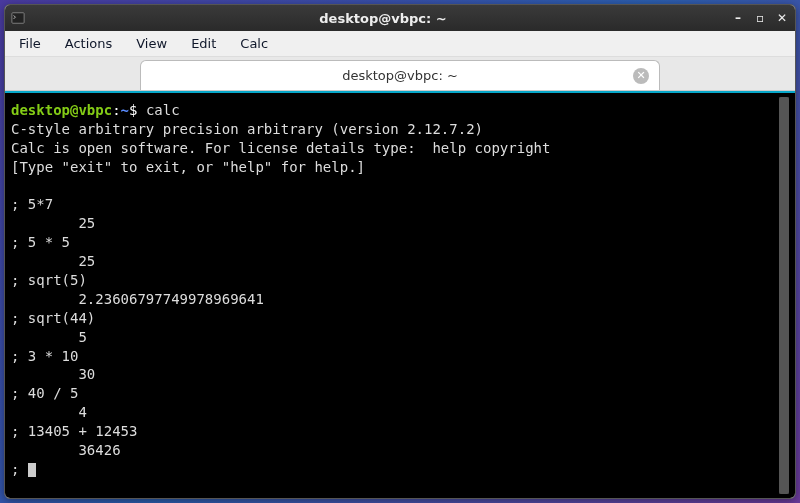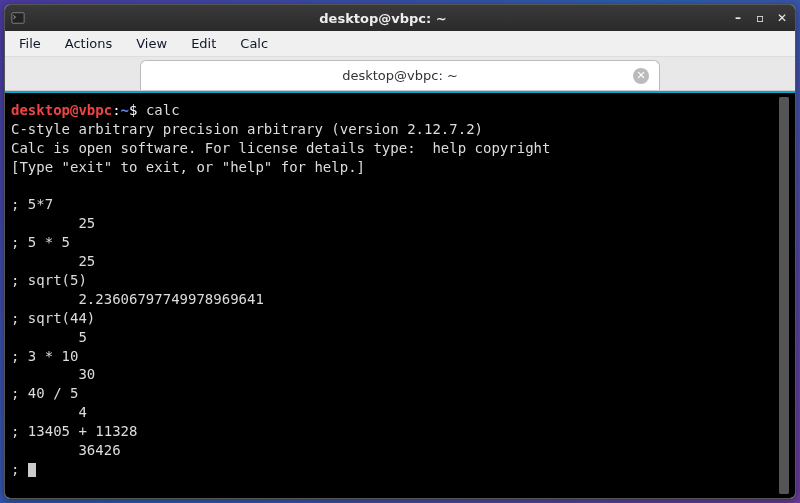--- a/index.html
+++ b/index.html
@@ -97,21 +97,21 @@
       width: 10px;
       background: #222;
       margin-left: 4px;
       display:flex; flex-direction:column;
     }
     .scrollbar-thumb {
       width: 10px; flex:1;
       background: #555;
       border-radius: 2px;
     }
-    .p-green { color: #ef4444; font-weight: bold; }
+    .p-green { color: #84cc16; font-weight: bold; }
     .p-blue { color: #5a8cff; font-weight: bold; }
     .p-white { color: #fff; }
     .cursor {
       display:inline-block; width:8px; height:14px;
       background:#ccc; vertical-align:text-bottom;
     }
     .term-icon { width:14px; height:14px; fill:#ccc; }
   </style>
 </head>
 <body>
@@ -159,21 +159,21 @@
 <span>; 5 * 5</span>
 <span>        25</span>
 <span>; sqrt(5)</span>
 <span>        2.23606797749978969641</span>
 <span>; sqrt(44)</span>
 <span>        5</span>
 <span>; 3 * 10</span>
 <span>        30</span>
 <span>; 40 / 5</span>
 <span>        4</span>
-<span>; 13405 + 11328</span>
+<span>; 13405 + 12453</span>
 <span>        36426</span>
 <span>; </span><span class="cursor"></span></div>
     <div class="scrollbar">
       <div class="scrollbar-thumb"></div>
     </div>
   </div>
 
 </div>
 
 </body></html>

